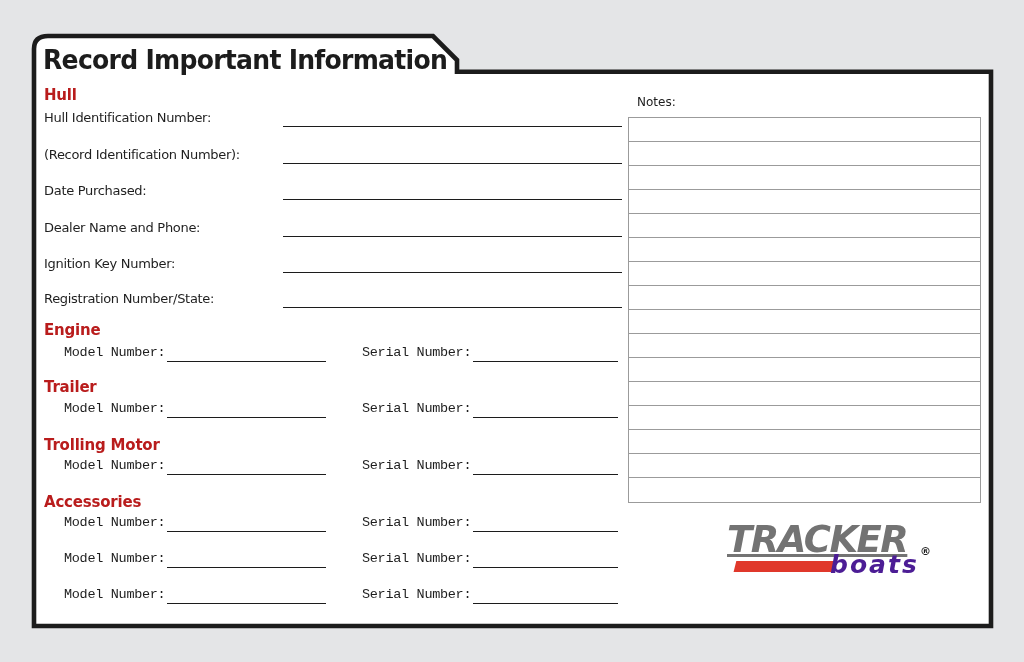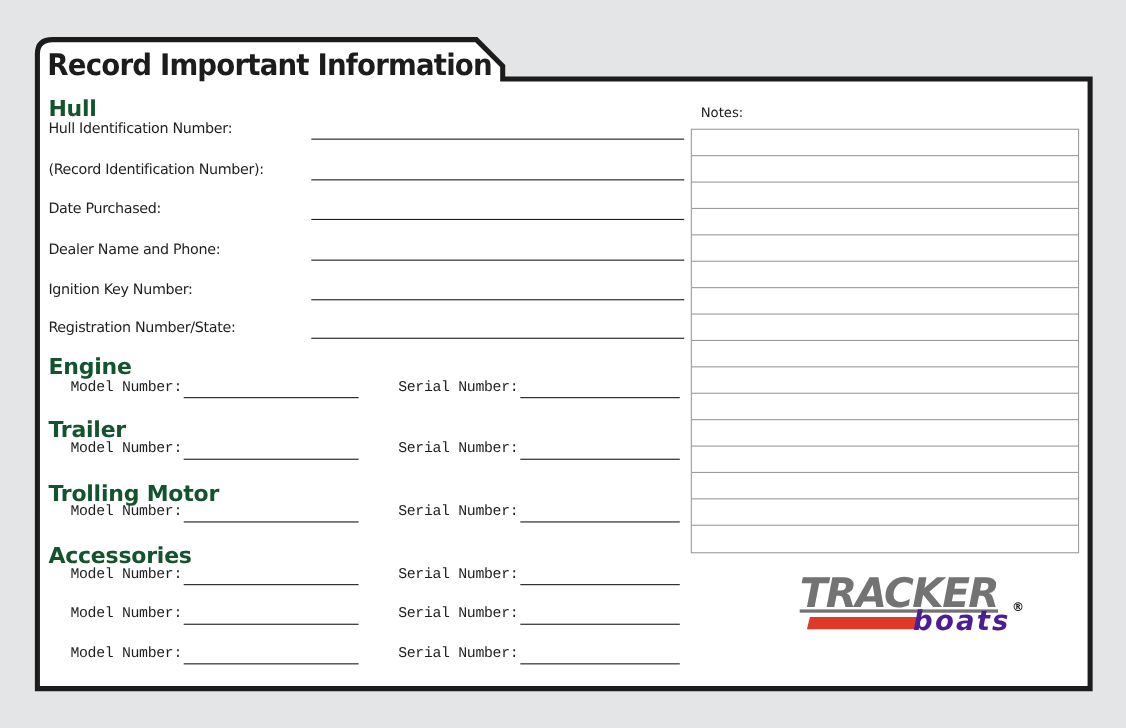--- a/index.html
+++ b/index.html
@@ -16,21 +16,21 @@
 
   .page-title{
     position:absolute;left:43px;top:44px;
     font-size:27px;font-weight:700;letter-spacing:-0.8px;
     transform:scaleX(.93);transform-origin:left center;
     color:#1C1C1C;white-space:nowrap;
   }
 
   .section-heading{
     position:absolute;left:44px;
-    font-size:20px;font-weight:700;color:#14532d;
+    font-size:15px;font-weight:700;color:#b91c1c;
     white-space:nowrap;letter-spacing:-0.2px;
   }
 
   
   .hull-row{
     position:absolute;left:44px;width:578px;height:22px;
     display:flex;align-items:flex-end;
   }
   .hull-row .flabel{
     width:234px;flex:0 0 234px;text-align:left;

